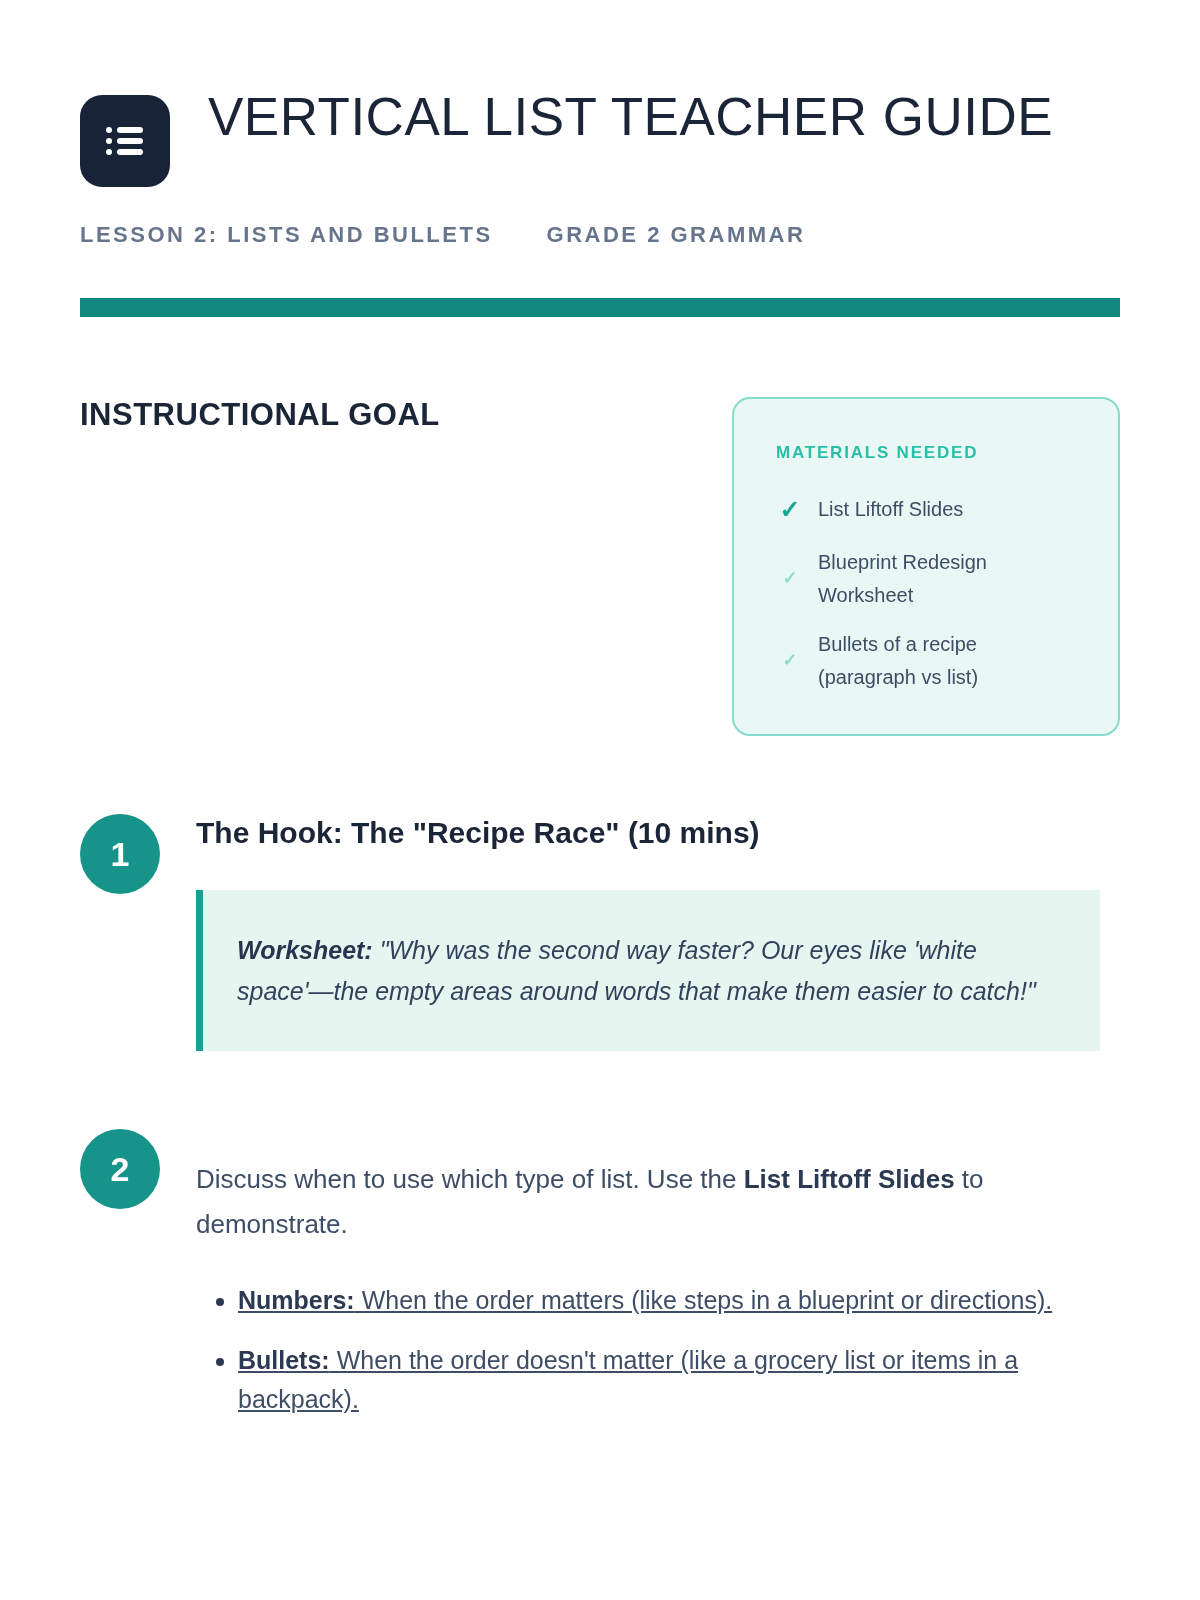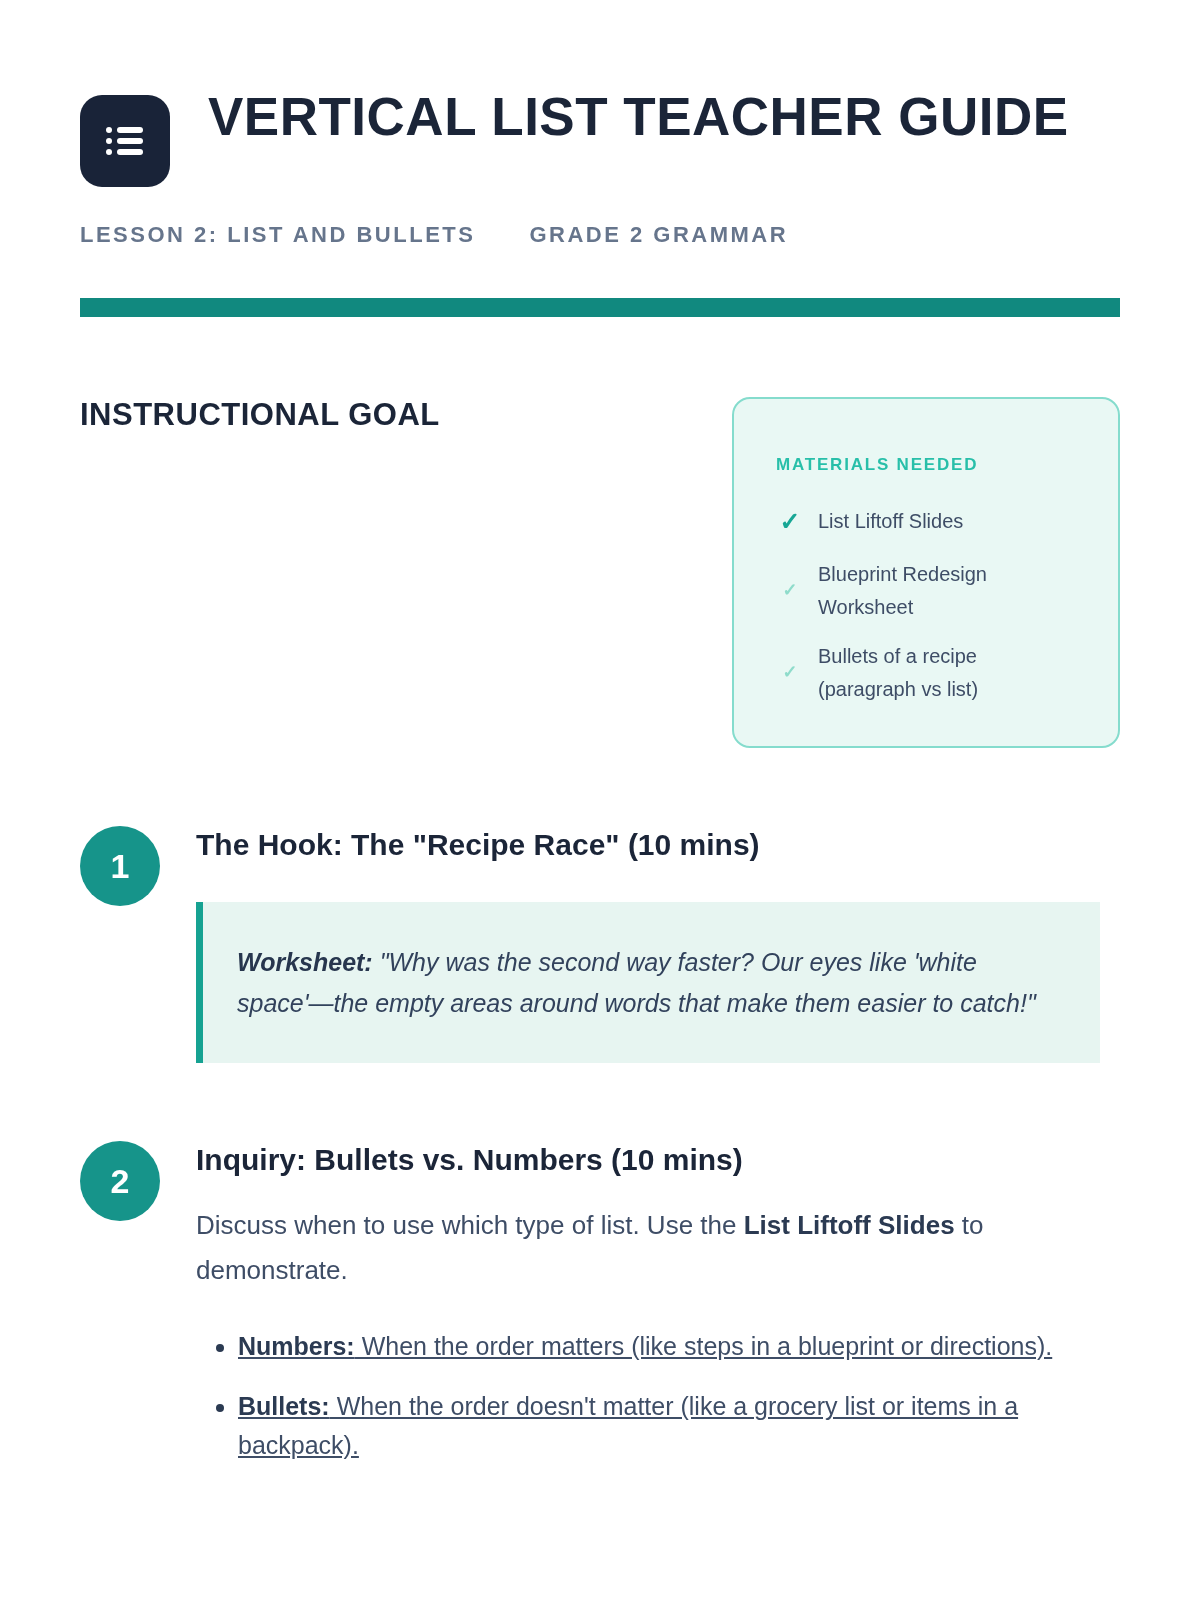--- a/index.html
+++ b/index.html
@@ -19,21 +19,21 @@
     flex: none;
     width: 90px; height: 92px;
     background: #192338;
     border-radius: 22px;
     display: flex; align-items: center; justify-content: center;
   }
   .page-title {
     margin: -6px 0 0 0;
     font-size: 53px;
     line-height: 1.07;
-    font-weight: 700;
+    font-weight: 400;
     letter-spacing: 0.5px;
     color: #1b2538;
     max-width: 920px;
   }
   .subtitle-row {
     margin-top: 35px;
     display: flex; gap: 54px;
     font-size: 22px;
     font-weight: 700;
     letter-spacing: 2.5px;
@@ -63,21 +63,21 @@
   }
 
   .materials-card {
     flex: 1;
     background: #e9f8f4;
     border: 2px solid #85dccd;
     border-radius: 18px;
     padding: 40px 28px 40px 42px;
   }
   .materials-heading {
-    margin: 16px 0 26px 0;
+    margin: 4px 0 26px 0;
     font-size: 17px;
     font-weight: 800;
     letter-spacing: 1.8px;
     color: #28bfa9;
   }
   .materials-list {
     list-style: none;
     margin: 0; padding: 0;
     display: flex; flex-direction: column; gap: 16px;
   }
@@ -151,21 +151,21 @@
             <circle cx="8" cy="24" r="3"></circle>
             <rect x="16" y="21" width="26" height="6" rx="3"></rect>
             <circle cx="8" cy="35" r="3"></circle>
             <rect x="16" y="32" width="26" height="6" rx="3"></rect>
           </g>
         </svg>
       </div>
       <h1 class="page-title">VERTICAL LIST TEACHER GUIDE</h1>
     </div>
     <div class="subtitle-row">
-      <span>LESSON 2: LIST AND BULLETS</span>
+      <span>LESSON 2: LISTS AND BULLETS</span>
       <span>GRADE 2 GRAMMAR</span>
     </div>
     <div class="divider"></div>
   </header>
 
   <section class="goal-row">
     <div class="goal-col">
       <h2 class="goal-heading">INSTRUCTIONAL GOAL</h2>
     </div>
 
@@ -197,21 +197,20 @@
           <span class="callout-label">Worksheet:</span>
           <span>"Why was the second way faster? Our eyes like 'white space'—the empty areas around words that make them easier to catch!"</span>
         </p>
       </div>
     </div>
   </section>
 
   <section class="step">
     <div class="step-num">2</div>
     <div class="step-content">
-      <h2 class="step-heading">Inquiry: Bullets vs. Numbers (10 mins)</h2>
       <p class="step-body"><span>Discuss when to use which type of list. Use the </span><span class="inline-bold">List Liftoff Slides</span><span> to demonstrate.</span></p>
       <ul class="bullet-list">
         <li class="bullet-item"><span class="inline-bold">Numbers:</span><span> When the order matters (like steps in a blueprint or directions).</span></li>
         <li class="bullet-item"><span class="inline-bold">Bullets:</span><span> When the order doesn't matter (like a grocery list or items in a backpack).</span></li>
       </ul>
     </div>
   </section>
 
 </div>
 

